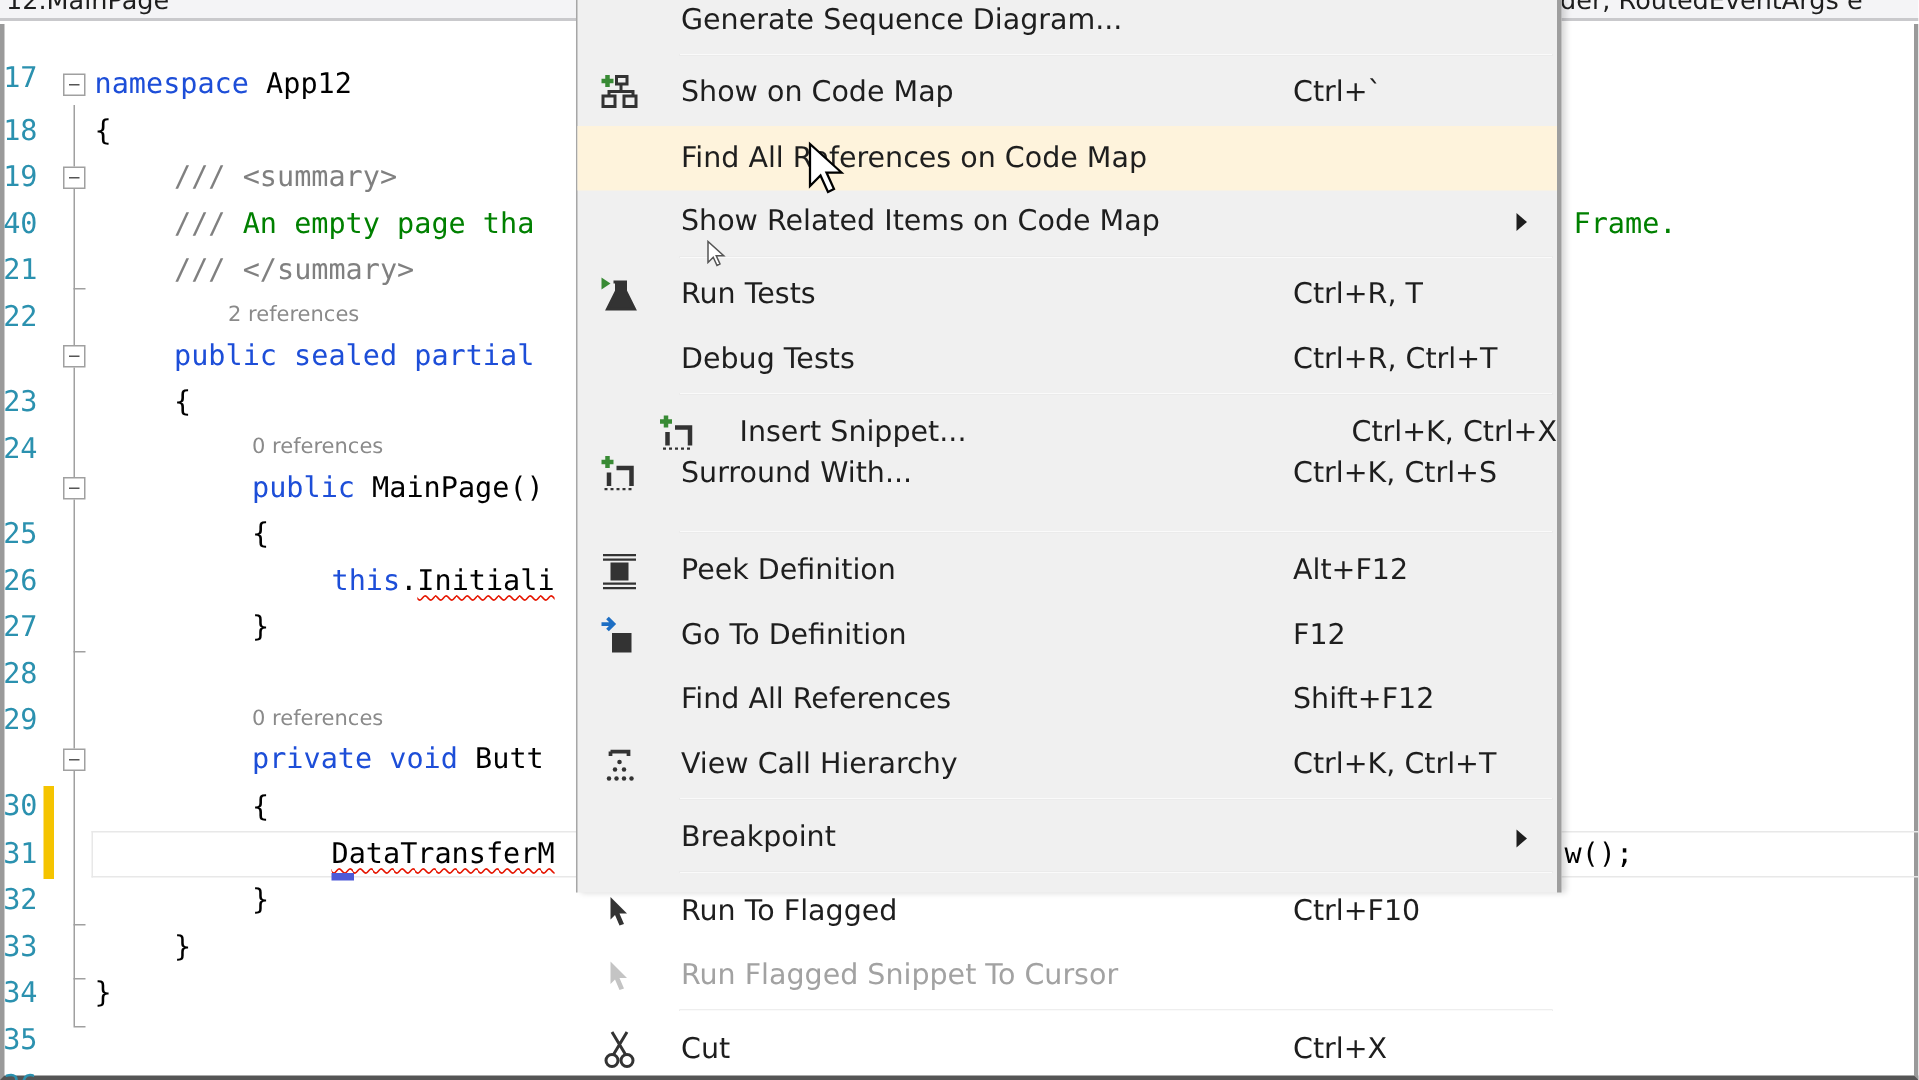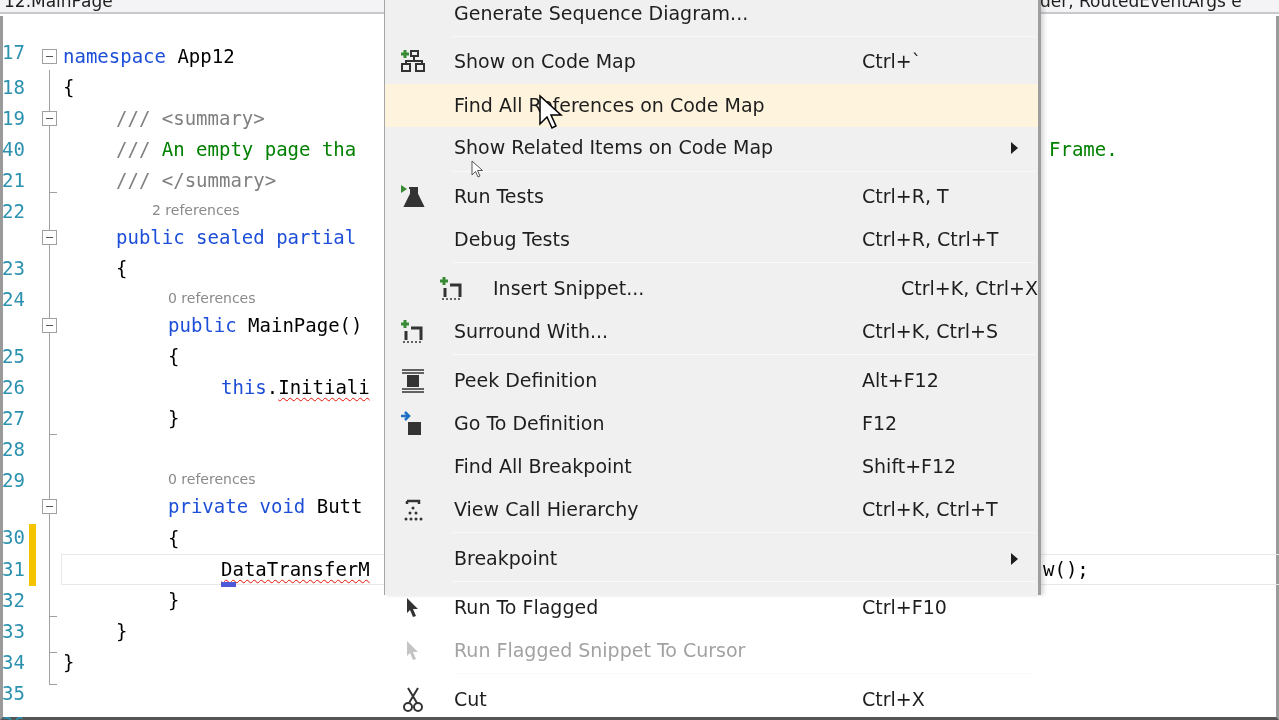--- a/index.html
+++ b/index.html
@@ -259,21 +259,21 @@
     <svg class="ico" viewBox="0 0 28 28">
       <path d="M6 2v8M2 6h8" stroke="#388a34" stroke-width="3"></path>
       <path d="M12 10h10v12" fill="none" stroke="#333" stroke-width="3"></path>
       <path d="M7 13v9" stroke="#333" stroke-width="3"></path>
       <path d="M4 24h20" stroke="#333" stroke-width="1.5" stroke-dasharray="2 2"></path>
     </svg>
     <span class="label">Insert Snippet...</span>
     <span class="sc">Ctrl+K, Ctrl+X</span>
   </div>
 
-  <div class="mi" style="top:310px;">
+  <div class="mi" style="top:294px;">
     <svg class="ico" viewBox="0 0 28 28">
       <path d="M6 2v8M2 6h8" stroke="#388a34" stroke-width="3"></path>
       <path d="M12 10h10v12" fill="none" stroke="#333" stroke-width="3"></path>
       <path d="M7 13v9" stroke="#333" stroke-width="3"></path>
       <path d="M4 24h20" stroke="#333" stroke-width="1.5" stroke-dasharray="2 2"></path>
     </svg>
     <span class="label">Surround With...</span>
     <span class="sc">Ctrl+K, Ctrl+S</span>
   </div>
   <div class="sep" style="top:354px;"></div>
@@ -290,21 +290,21 @@
   <div class="mi" style="top:402px;">
     <svg class="ico" viewBox="0 0 28 28">
       <path d="M2 6h7M6 2l4 4-4 4" fill="none" stroke="#1e6fc4" stroke-width="2.5"></path>
       <rect x="9" y="12" width="13" height="13" fill="#333"></rect>
     </svg>
     <span class="label">Go To Definition</span>
     <span class="sc">F12</span>
   </div>
 
   <div class="mi" style="top:445px;">
-    <span class="label">Find All Breakpoint</span>
+    <span class="label">Find All References</span>
     <span class="sc">Shift+F12</span>
   </div>
 
   <div class="mi" style="top:488px;">
     <svg class="ico" viewBox="0 0 28 28">
       <path d="M8 5h12v3" fill="none" stroke="#333" stroke-width="2.5"></path>
       <path d="M8 5v3" stroke="#333" stroke-width="2.5"></path>
       <circle cx="14" cy="12" r="1.5" fill="#333"></circle>
       <circle cx="11" cy="17" r="1.5" fill="#333"></circle>
         <circle cx="17" cy="17" r="1.5" fill="#333"></circle>

